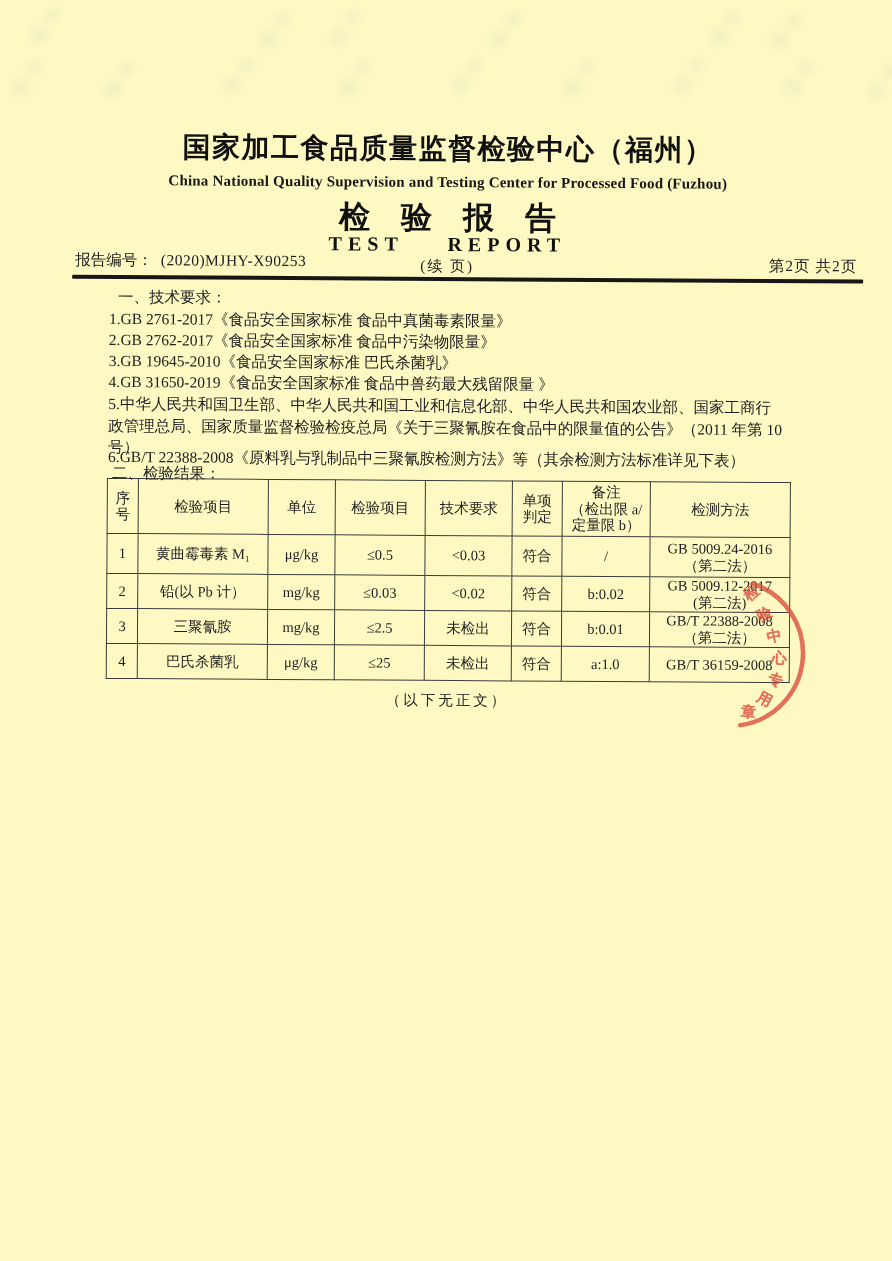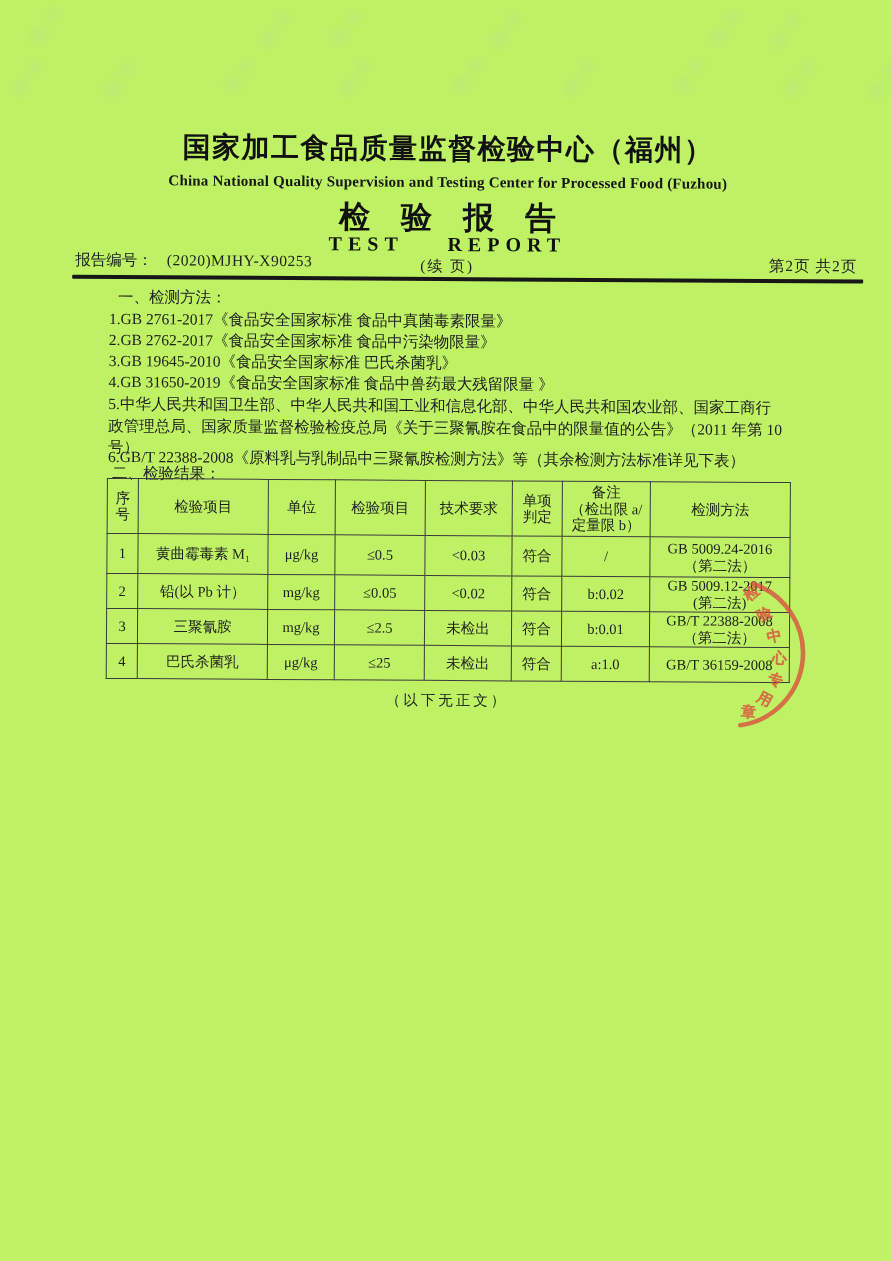--- a/index.html
+++ b/index.html
@@ -1,39 +1,39 @@
 <!DOCTYPE html>
 <html><head>
 <meta charset="utf-8">
 <style>
   html,body{margin:0;padding:0;}
   body{
     width:892px;height:1261px;background:#ffffff;overflow:hidden;position:relative;
     font-family:"Liberation Serif","DejaVu Serif",serif;color:#212121;
   }
-  .page{position:absolute;inset:0;overflow:hidden;background:#bef264;}
+  .page{position:absolute;inset:0;overflow:hidden;background:#fef9c3;}
   .tilt{position:absolute;inset:0;transform:rotate(0.35deg);transform-origin:446px 470px;}
 
   
   .smudge{
     position:absolute;width:56px;height:44px;opacity:.55;pointer-events:none;
     background:
       radial-gradient(ellipse 40% 45% at 32% 62%, rgba(183,193,193,.30), rgba(183,193,193,0) 70%),
       radial-gradient(ellipse 38% 42% at 68% 34%, rgba(183,193,193,.26), rgba(183,193,193,0) 66%);
     transform:rotate(-24deg);
   }
 
   .center-line{position:absolute;left:0;width:100%;text-align:center;}
   .org-cn{top:130px;font-size:28px;font-weight:700;letter-spacing:1.5px;color:#111;}
   .org-en{top:174px;font-size:15px;font-weight:700;letter-spacing:.2px;color:#161616;}
   .title-cn{top:197px;font-size:31px;font-weight:700;color:#111;white-space:pre;}
   .title-en{top:233px;font-size:20px;font-weight:700;letter-spacing:6px;white-space:pre;color:#111;}
 
   .meta-left{position:absolute;left:74px;top:252px;font-size:15.5px;}
-  .meta-left .val{margin-left:14px;letter-spacing:.5px;}
+  .meta-left .val{margin-left:8px;letter-spacing:.5px;}
   .meta-center{position:absolute;left:0;width:100%;top:257px;text-align:center;font-size:15px;letter-spacing:2px;}
   .meta-right{position:absolute;right:36px;top:254px;font-size:15.5px;letter-spacing:1px;}
 
   .rule{position:absolute;left:71px;top:277px;width:791px;height:4px;background:#171717;border-radius:1px;}
 
   .basis-heading{position:absolute;left:117px;top:289px;font-size:15.5px;}
   .b-item{position:absolute;left:108px;font-size:15.5px;white-space:nowrap;}
   .b-item.wrap{white-space:normal;width:676px;line-height:21.5px;}
   .results-heading{position:absolute;left:112px;top:465px;font-size:15.5px;}
 
@@ -88,21 +88,21 @@
     <div class="center-line title-en">TEST    REPORT</div>
 
     <div class="meta-left">
       <span>报告编号：</span><span class="val">(2020)MJHY-X90253</span>
     </div>
     <div class="meta-center">(续 页)</div>
     <div class="meta-right">第2页  共2页</div>
 
     <div class="rule"></div>
 
-    <div class="basis-heading">一、检测方法：</div>
+    <div class="basis-heading">一、技术要求：</div>
     <div class="b-item" style="top:311px">1.GB 2761-2017《食品安全国家标准 食品中真菌毒素限量》</div>
     <div class="b-item" style="top:332px">2.GB 2762-2017《食品安全国家标准 食品中污染物限量》</div>
     <div class="b-item" style="top:353px">3.GB 19645-2010《食品安全国家标准 巴氏杀菌乳》</div>
     <div class="b-item" style="top:374px">4.GB 31650-2019《食品安全国家标准 食品中兽药最大残留限量 》</div>
     <div class="b-item wrap" style="top:395px">5.中华人民共和国卫生部、中华人民共和国工业和信息化部、中华人民共和国农业部、国家工商行政管理总局、国家质量监督检验检疫总局《关于三聚氰胺在食品中的限量值的公告》（2011 年第 10 号）</div>
     <div class="b-item" style="top:449px">6.GB/T 22388-2008《原料乳与乳制品中三聚氰胺检测方法》等（其余检测方法标准详见下表）</div>
 
     <div class="results-heading">二、检验结果：</div>
 
     <table class="results">
@@ -139,21 +139,21 @@
         <td>&lt;0.03</td>
         <td>符合</td>
         <td>/</td>
         <td class="method-c pre">GB 5009.24-2016
 （第二法）</td>
       </tr>
       <tr class="r1">
         <td>2</td>
         <td class="item-c">铅(以 Pb 计）</td>
         <td>mg/kg</td>
-        <td>≤0.05</td>
+        <td>≤0.03</td>
         <td>&lt;0.02</td>
         <td>符合</td>
         <td>b:0.02</td>
         <td class="method-c pre">GB 5009.12-2017
 (第二法)</td>
       </tr>
       <tr class="r2">
         <td>3</td>
         <td class="item-c">三聚氰胺</td>
         <td>mg/kg</td>

